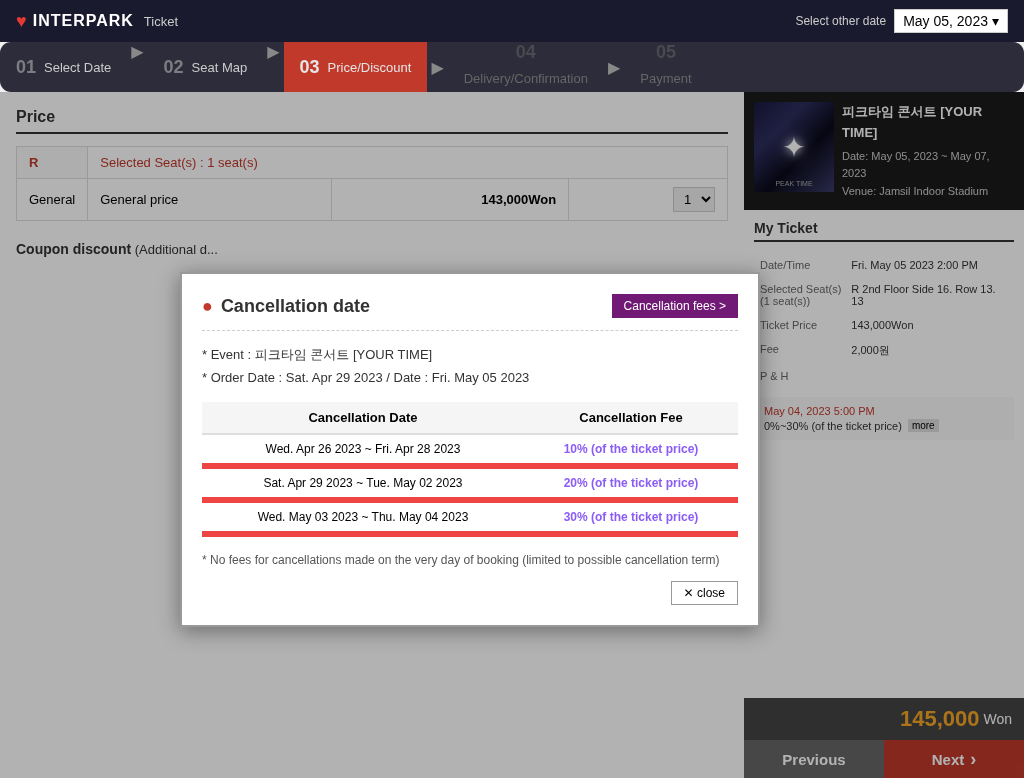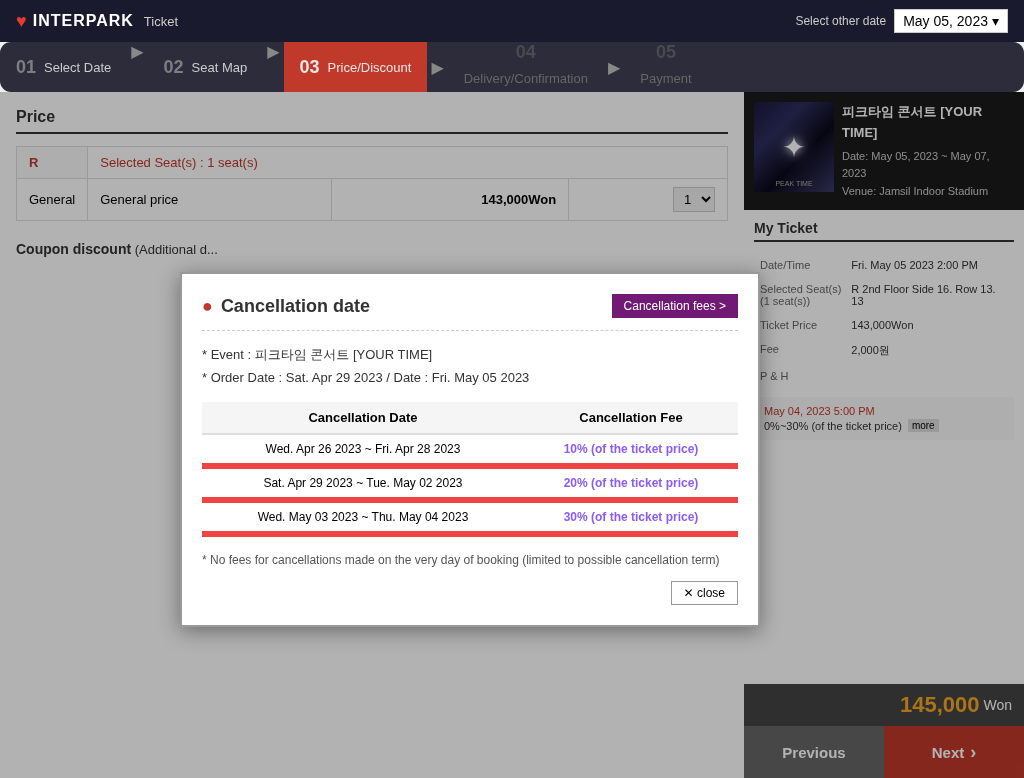--- a/index.html
+++ b/index.html
@@ -214,21 +214,21 @@
     }
     .total-amount {
       color: #f5a623;
       font-size: 22px;
       font-weight: bold;
     }
     .total-won { color: white; font-size: 14px; margin-left: 4px; }
 
     .action-buttons {
       display: flex;
-      height: 52px;
+      height: 38px;
     }
     .prev-btn {
       flex: 1;
       background: #666;
       color: white;
       border: none;
       font-size: 15px;
       cursor: pointer;
       font-weight: bold;
     }

